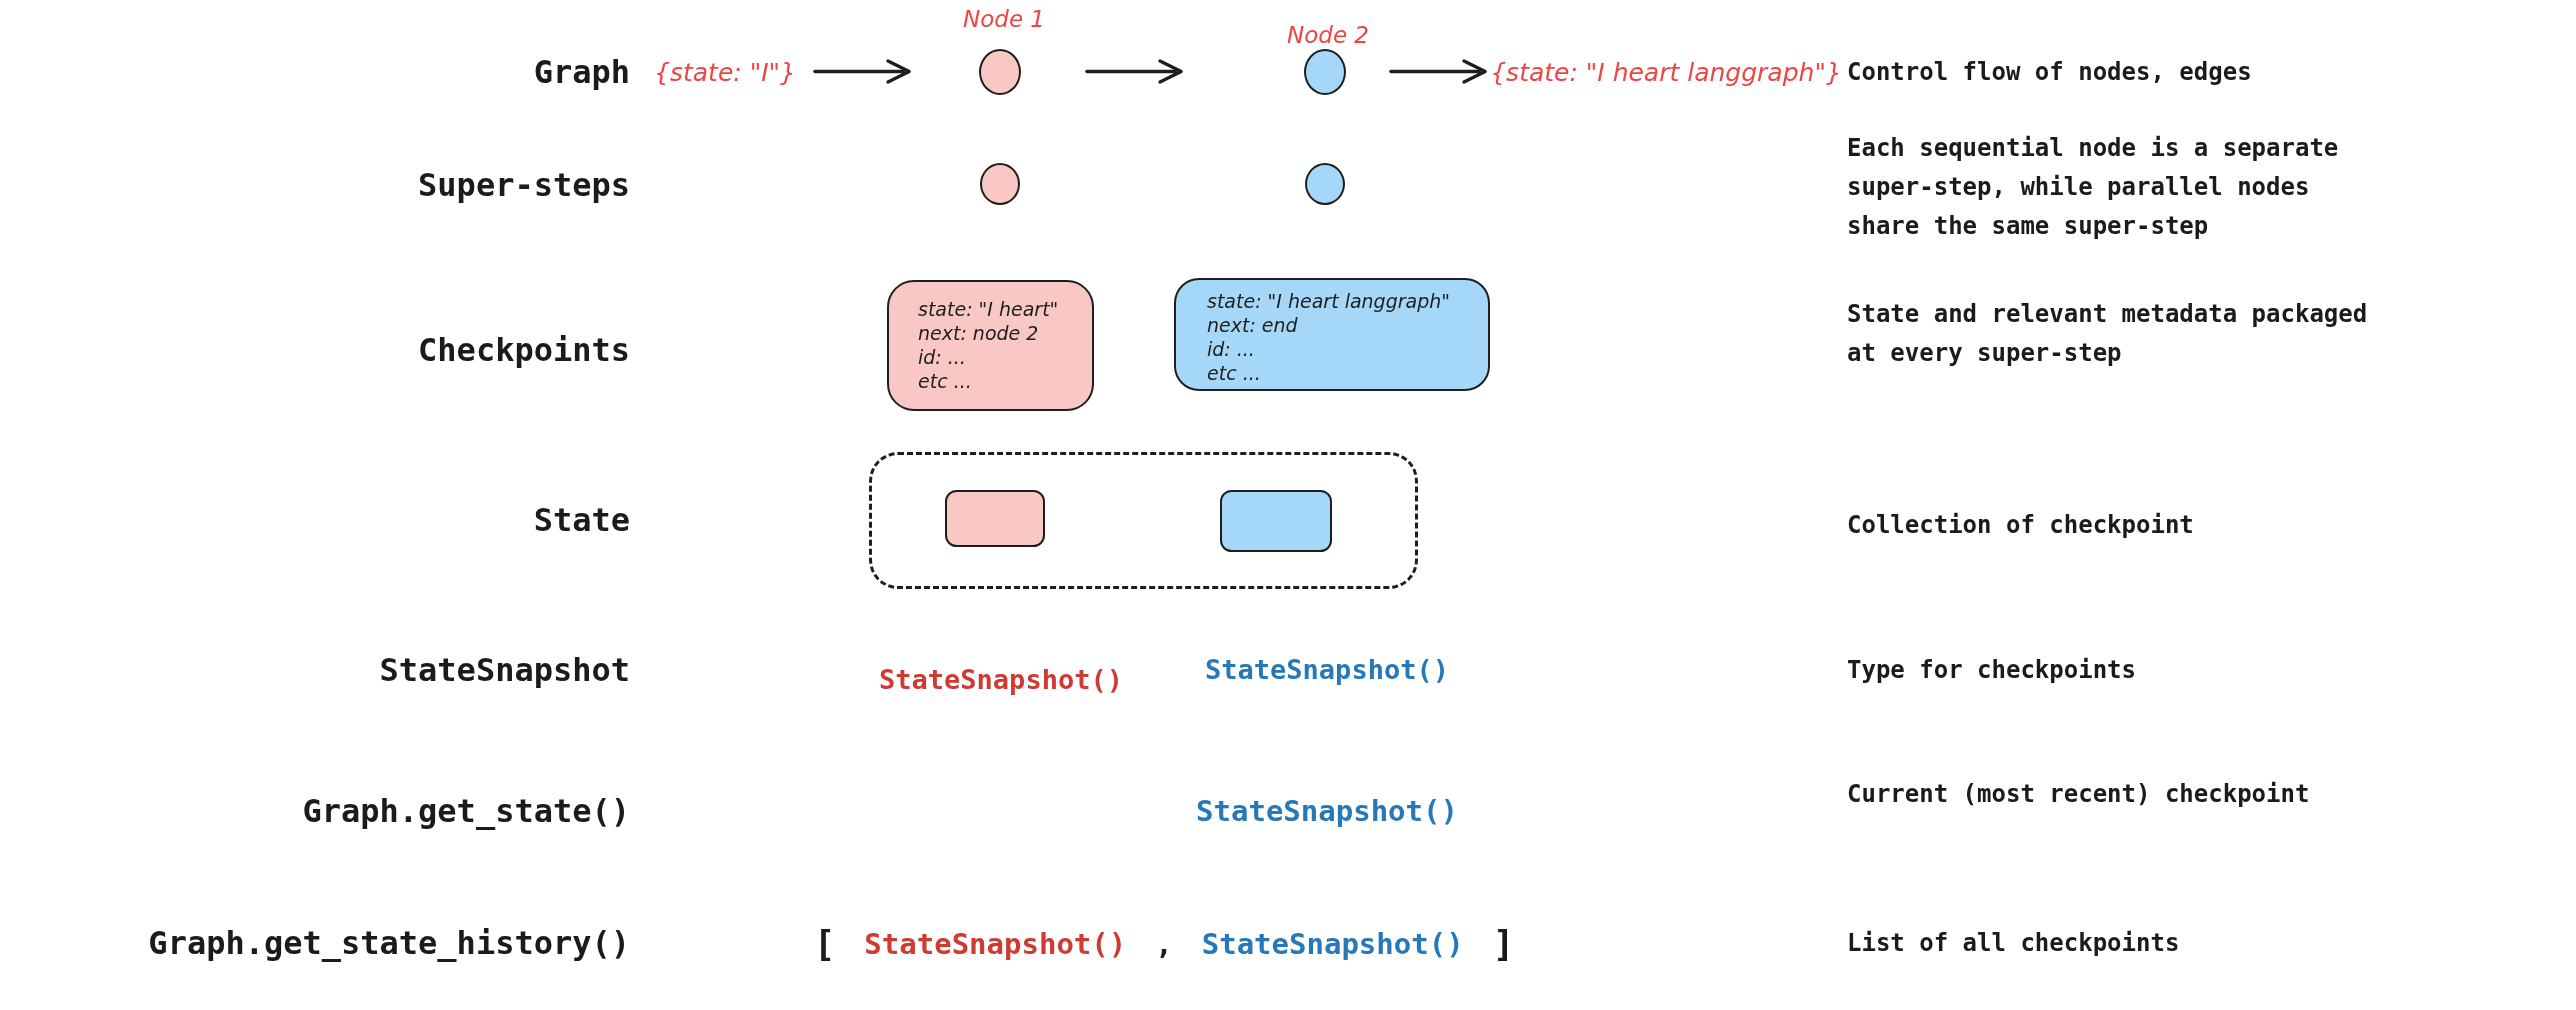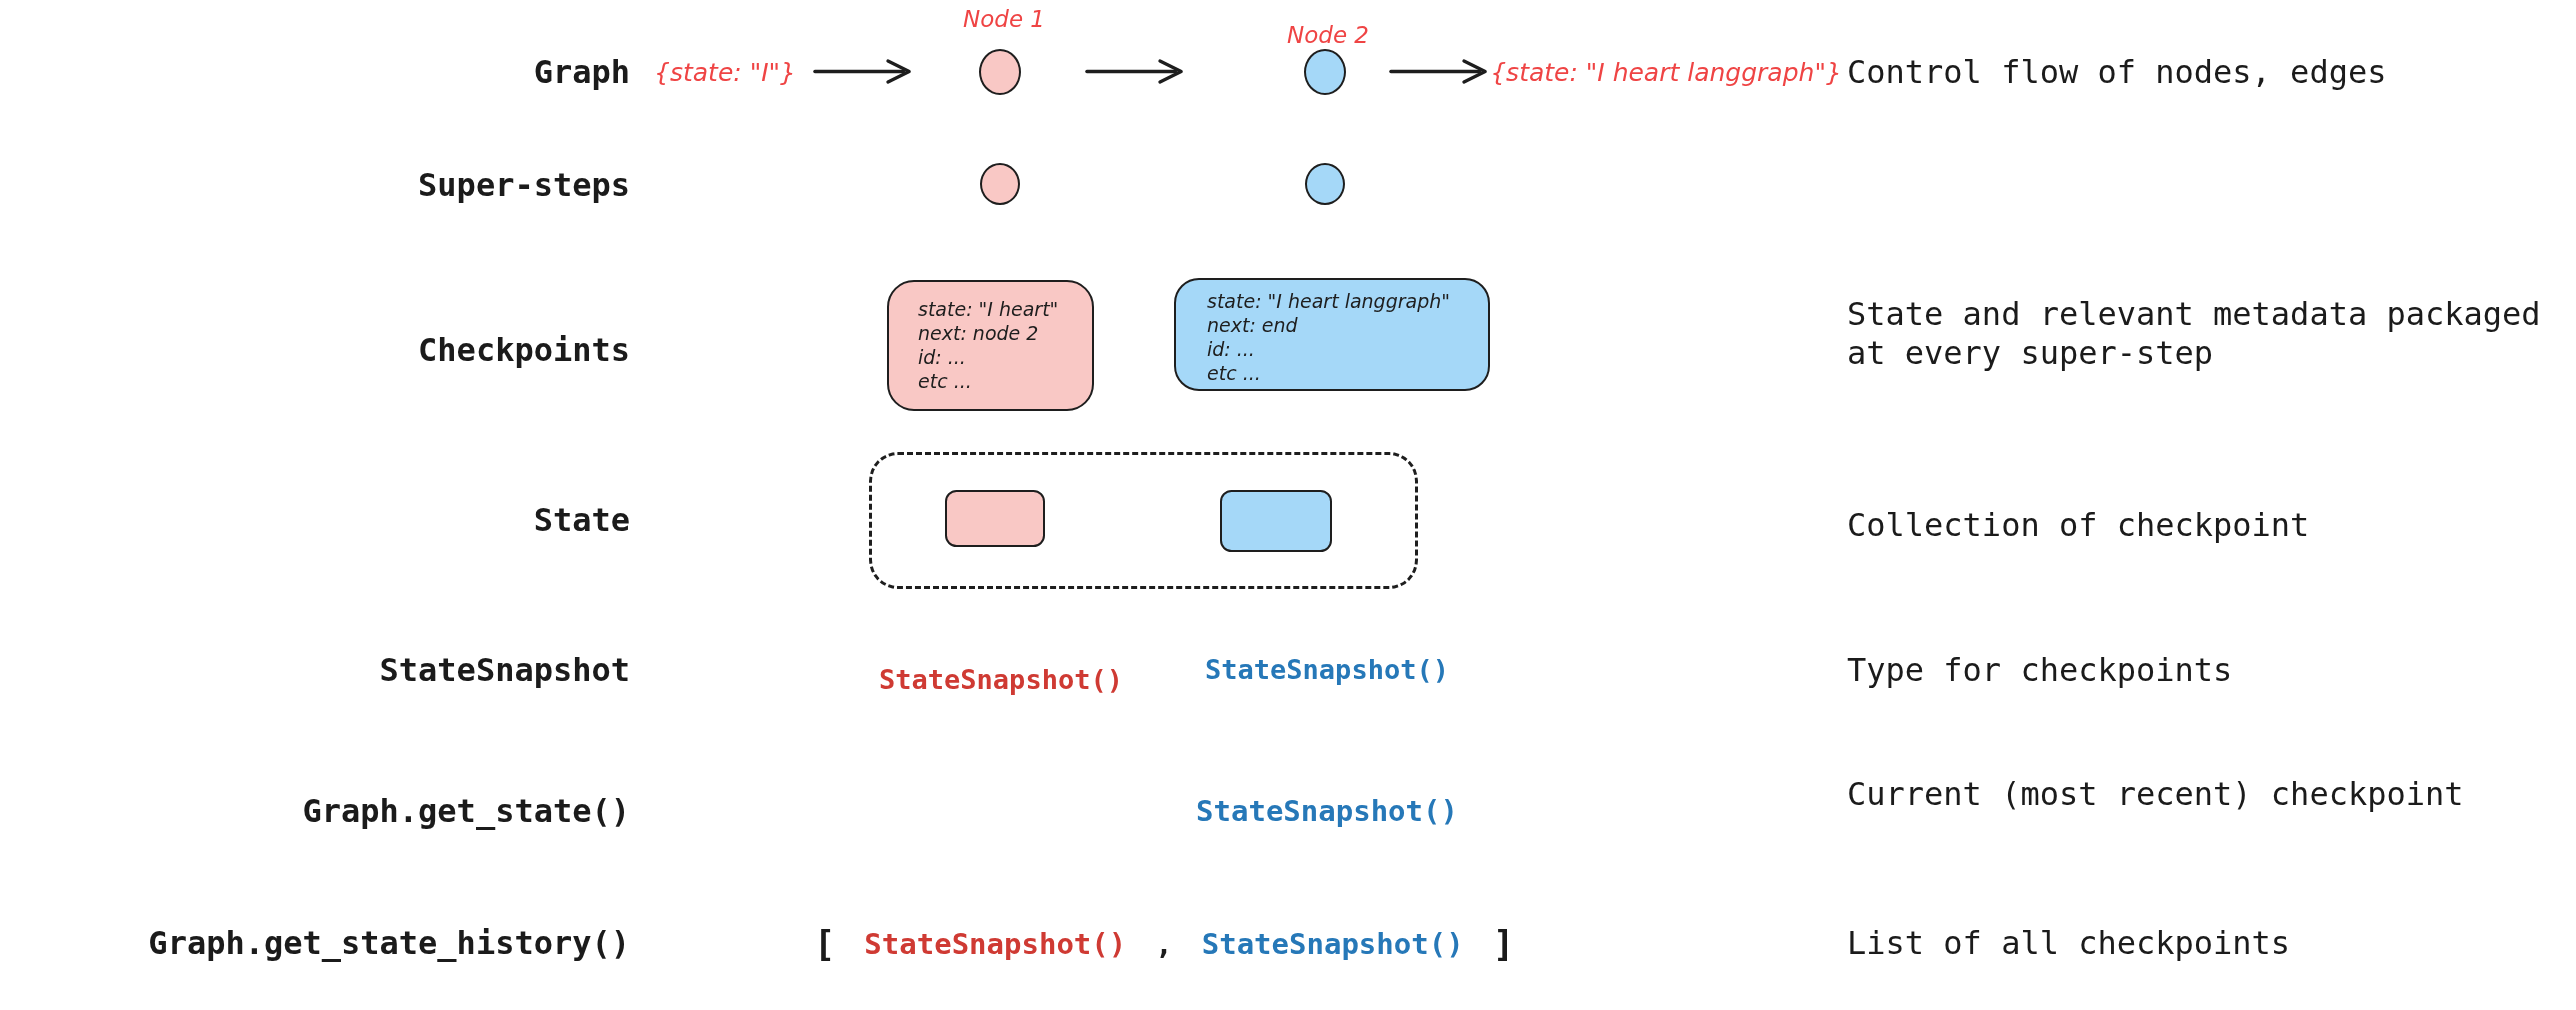--- a/index.html
+++ b/index.html
@@ -26,22 +26,22 @@
     letter-spacing: 0px;
     color: #1b1b1b;
     white-space: pre;
     text-align: right;
   }
   .mono-desc {
     position: absolute;
     left: 1847px;
     transform: translateY(-50%);
     font-family: "DejaVu Sans Mono", "Liberation Mono", monospace;
-    font-weight: normal;
-    font-size: 32px;
+    font-weight: bold;
+    font-size: 24px;
     line-height: 39px;
     color: #1b1b1b;
     white-space: pre-line;
     text-align: left;
   }
   .hand {
     position: absolute;
     font-family: "DejaVu Sans", "Liberation Sans", sans-serif;
     font-style: italic;
     color: #ef4444;
@@ -124,20 +124,23 @@
 
   <div class="mono-label" style="top:72px;  right:1946px;">Graph</div>
   <div class="mono-label" style="top:185px; right:1946px;">Super-steps</div>
   <div class="mono-label" style="top:350px; right:1946px;">Checkpoints</div>
   <div class="mono-label" style="top:520px; right:1946px;">State</div>
   <div class="mono-label" style="top:670px; right:1946px;">StateSnapshot</div>
   <div class="mono-label" style="top:943px; right:1946px;">Graph.get_state_history()</div>
   <div class="mono-label" style="top:811px; right:1946px;">Graph.get_state()</div>
 
   <div class="mono-desc" style="top:72px;">Control flow of nodes, edges</div>
+  <div class="mono-desc" style="top:187px;">Each sequential node is a separate
+super-step, while parallel nodes
+share the same super-step</div>
   <div class="mono-desc" style="top:334px;">State and relevant metadata packaged
 at every super-step</div>
   <div class="mono-desc" style="top:525px;">Collection of checkpoint</div>
   <div class="mono-desc" style="top:670px;">Type for checkpoints</div>
   <div class="mono-desc" style="top:794px;">Current (most recent) checkpoint</div>
   <div class="mono-desc" style="top:943px;">List of all checkpoints</div>
 
   <div class="hand" style="top:5.7px;  left:1004px; transform:translateX(-50%); font-size:23px;">Node 1</div>
   <div class="hand" style="top:22px; left:1328px; transform:translateX(-50%); font-size:23px;">Node 2</div>
 

